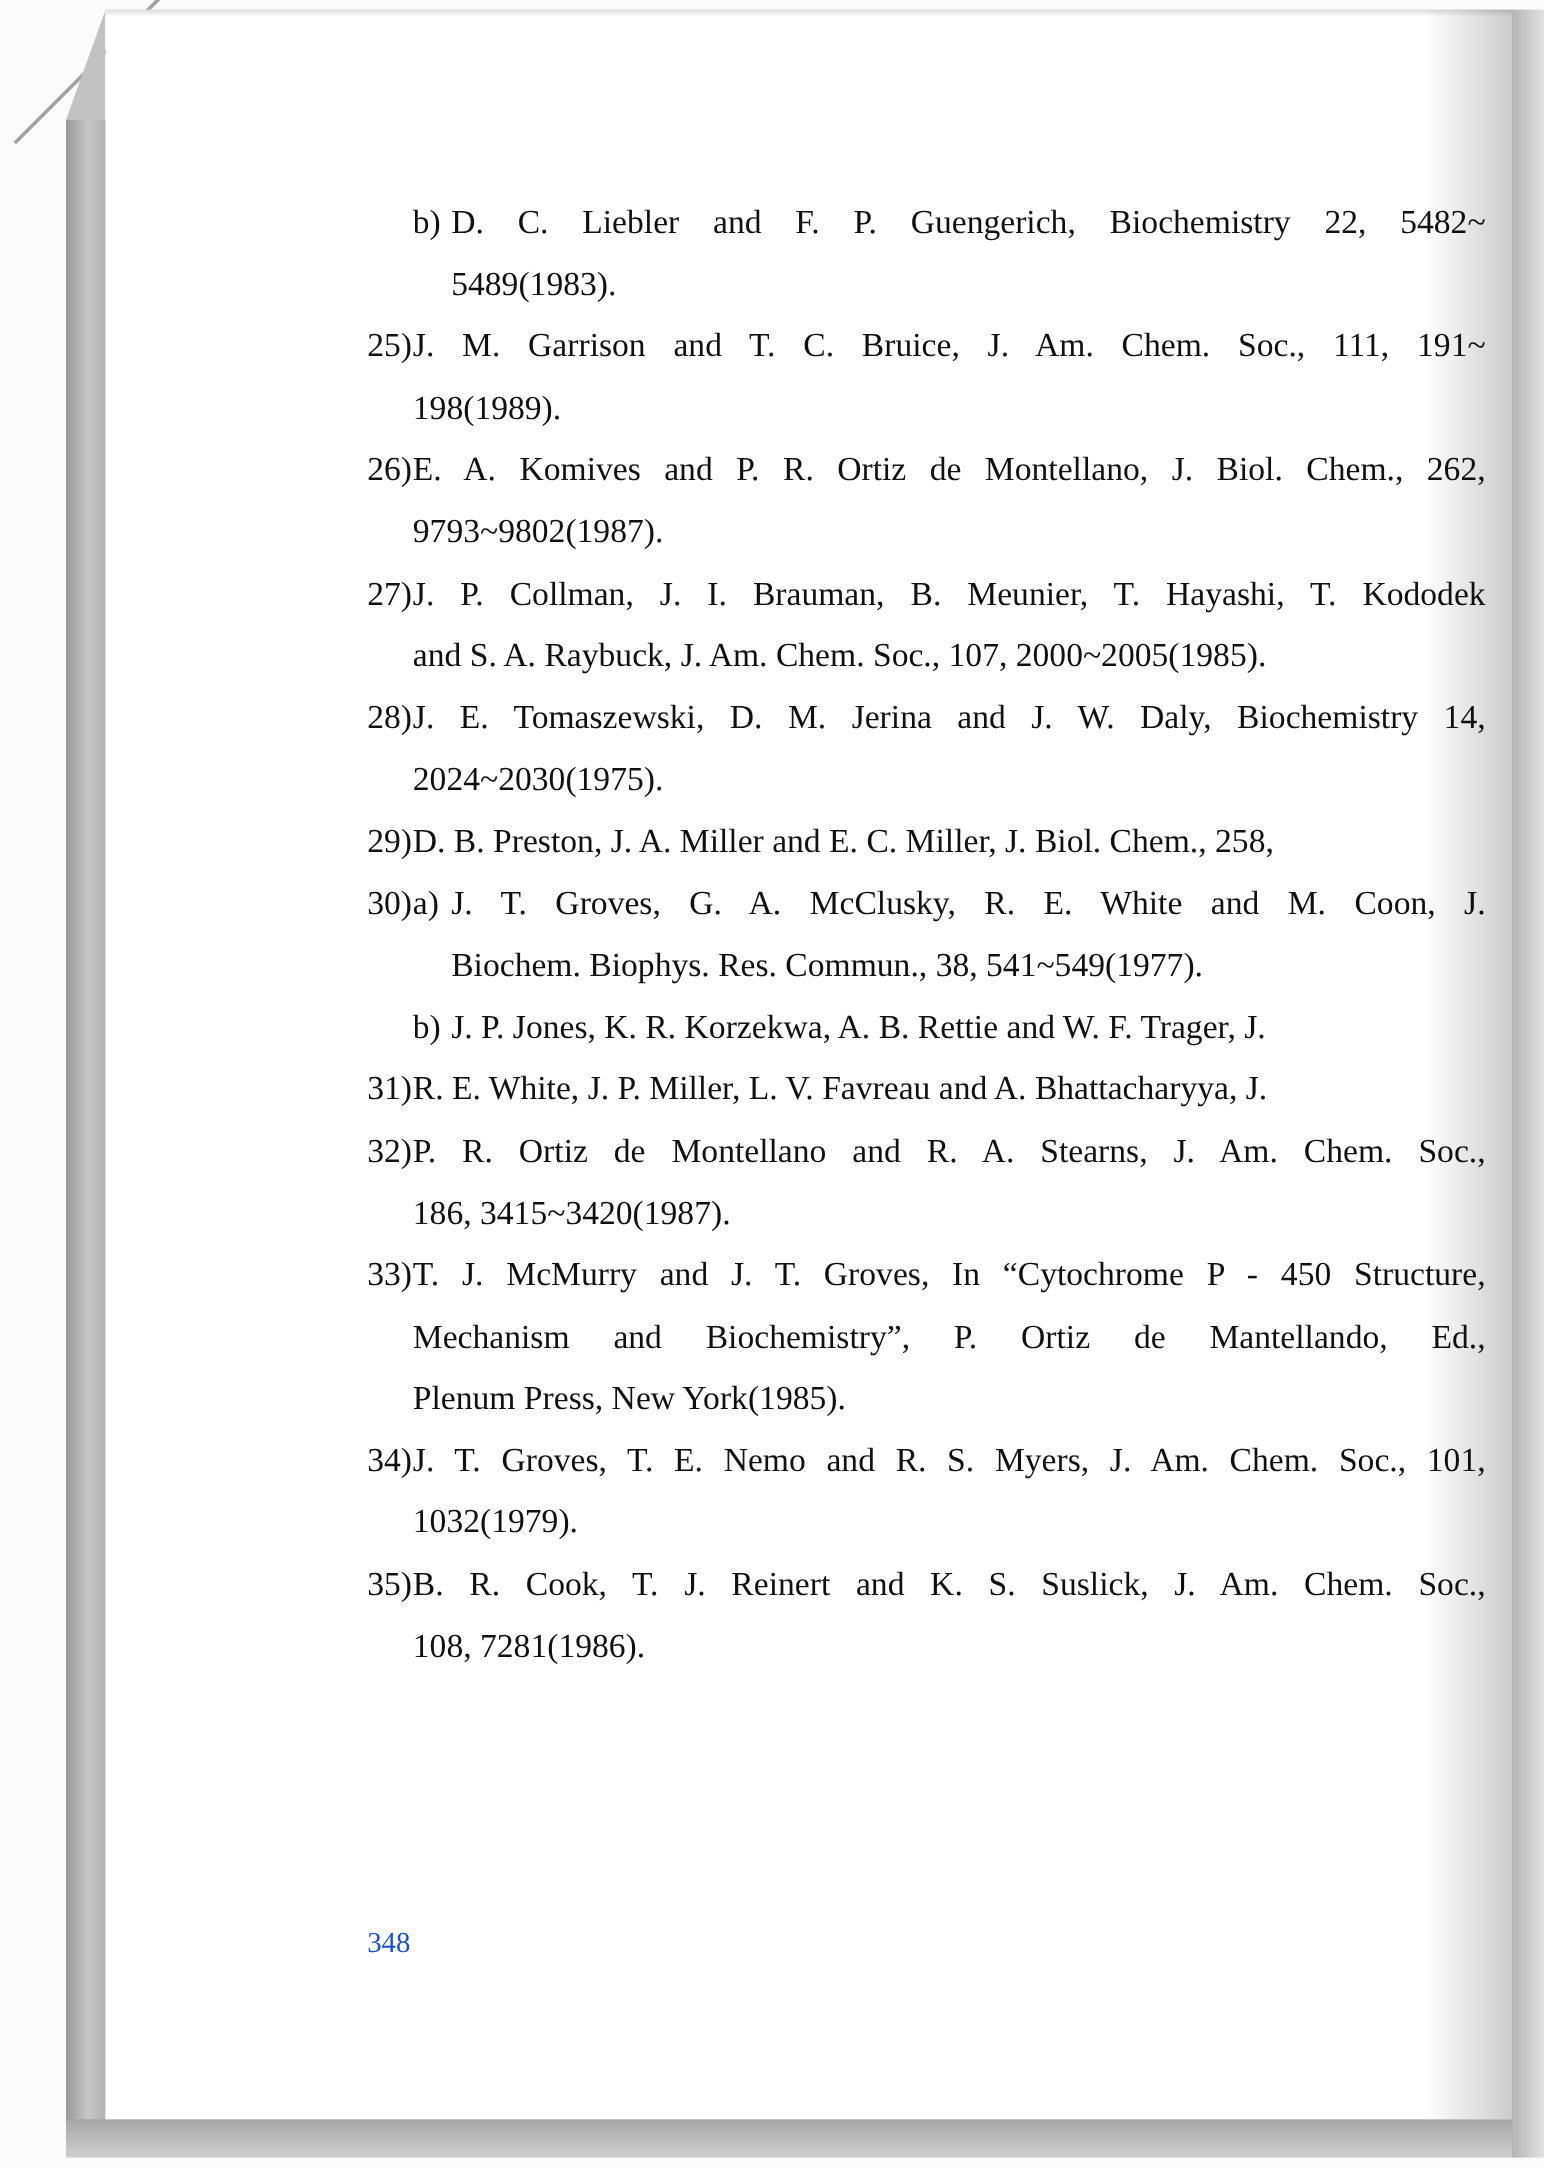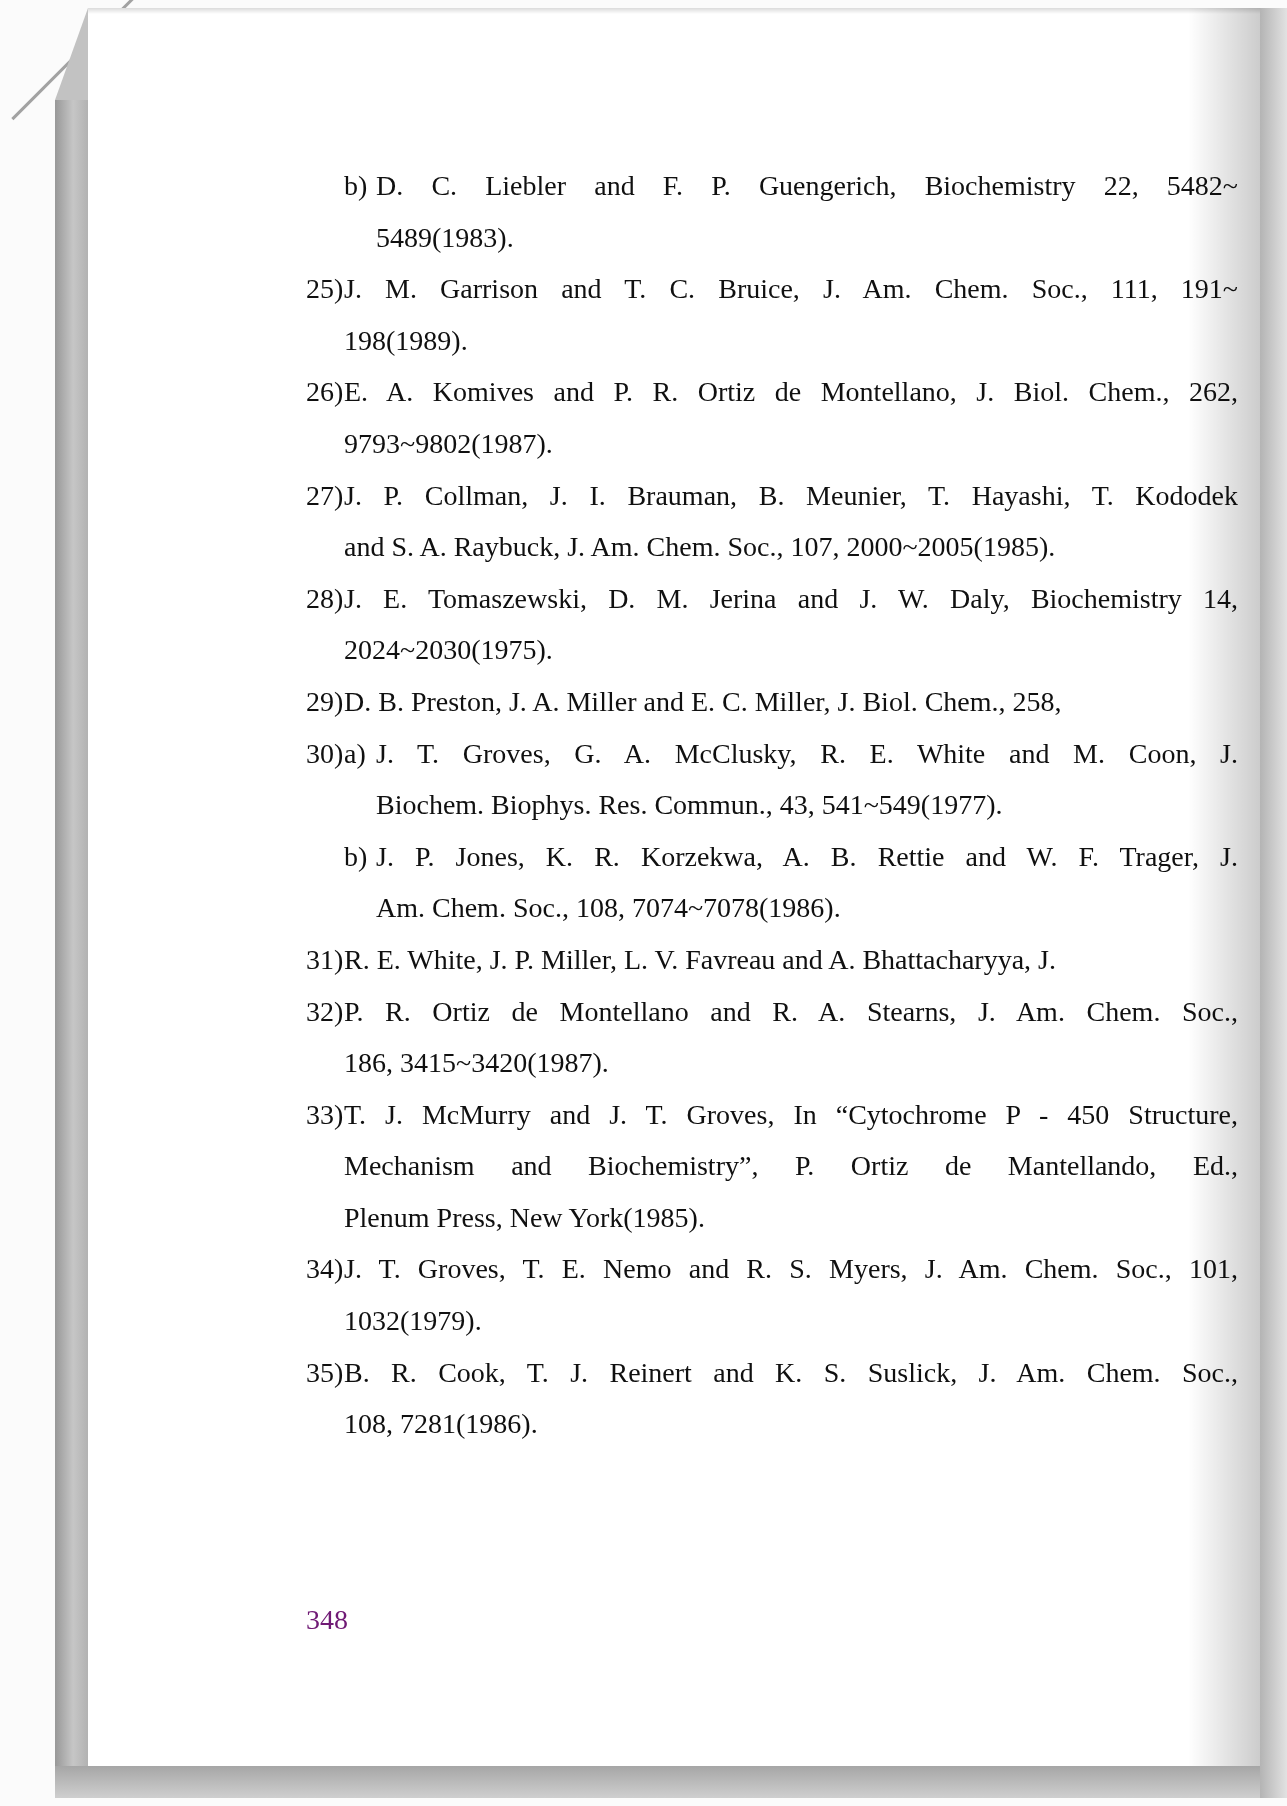--- a/index.html
+++ b/index.html
@@ -54,21 +54,21 @@
   .entry { display: flex; align-items: flex-start; }
   .num { flex: 0 0 38px; white-space: nowrap; }
   .sub { flex: 0 0 32px; white-space: nowrap; }
   .txt { flex: 1 1 auto; min-width: 0; }
   .ln  { text-align: justify; text-align-last: justify; }
   .ln:last-child { text-align-last: left; }
   .it { }
   .bd { font-weight: normal; }
   .pagenum {
     position: absolute; left: 218px; top: 1592px;
-    font-size: 28px; line-height: 40px; color: #701a75;
+    font-size: 24px; line-height: 40px; color: #1d4ed8;
   }
 </style>
 </head>
 <body>
 
 <div class="stage">
   <div class="corner-line"></div>
   <div class="corner-fill"></div>
   <div class="spine"></div>
   <div class="bottom-edge"></div>
@@ -116,29 +116,28 @@
           <div class="num">29)</div>
           <div class="txt">
             <div class="ln"><span>D. B. Preston, J. A. Miller and E. C. Miller, </span><span class="it">J. Biol. Chem.</span><span>, </span><span class="bd">258</span><span>,</span></div>
           </div>
         </div>
         <div class="entry">
           <div class="num">30)</div>
           <div class="sub">a)</div>
           <div class="txt">
             <div class="ln"><span>J. T. Groves, G. A. McClusky, R. E. White and M. Coon, </span><span class="it">J.</span></div>
-            <div class="ln"><span class="it">Biochem. Biophys. Res. Commun.</span><span>, </span><span class="bd">43</span><span>, 541~549(1977).</span></div>
+            <div class="ln"><span class="it">Biochem. Biophys. Res. Commun.</span><span>, </span><span class="bd">38</span><span>, 541~549(1977).</span></div>
           </div>
         </div>
         <div class="entry">
           <div class="num"></div>
           <div class="sub">b)</div>
           <div class="txt">
             <div class="ln"><span>J. P. Jones, K. R. Korzekwa, A. B. Rettie and W. F. Trager, </span><span class="it">J.</span></div>
-            <div class="ln"><span class="it">Am. Chem. Soc.</span><span>, </span><span class="bd">108</span><span>, 7074~7078(1986).</span></div>
           </div>
         </div>
         <div class="entry">
           <div class="num">31)</div>
           <div class="txt">
             <div class="ln"><span>R. E. White, J. P. Miller, L. V. Favreau and A. Bhattacharyya, </span><span class="it">J.</span></div>
           </div>
         </div>
         <div class="entry">
           <div class="num">32)</div>

